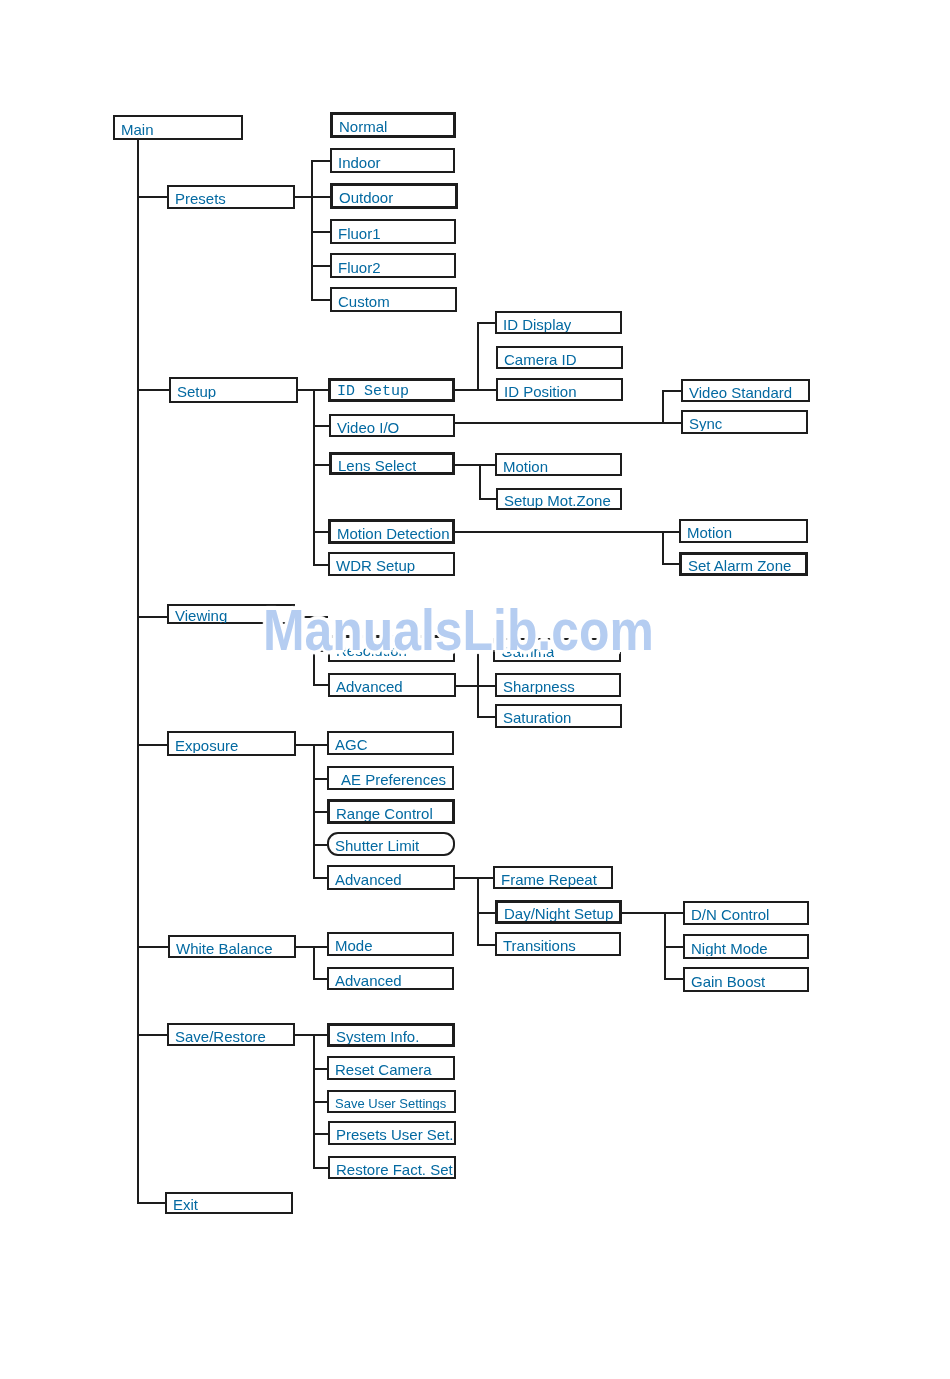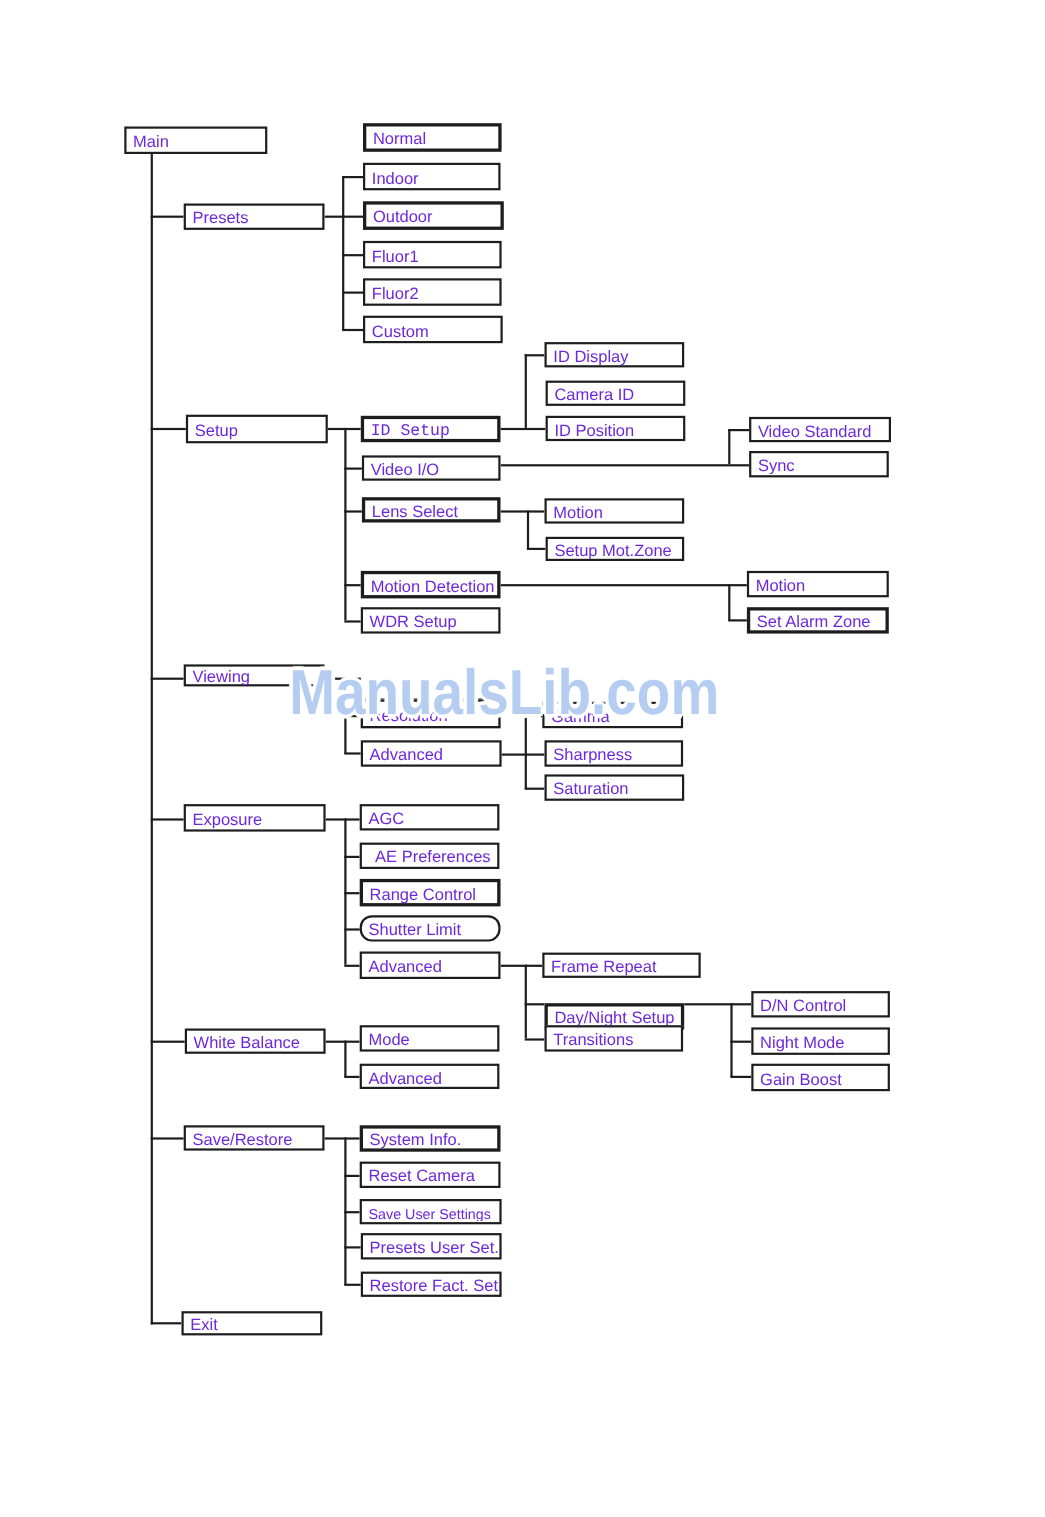--- a/index.html
+++ b/index.html
@@ -18,21 +18,21 @@
     border:2px solid var(--ink,#1d1d1d);
     display:flex;
     align-items:center;
     z-index:2;
   }
   .node span{
     display:block;
     padding:3px 0 0 6px;
     font-size:15px;
     line-height:1;
-    color:#6d28d9;
+    color:#0369a1;
     white-space:nowrap;
     overflow:hidden;
   }
   .line{
     position:absolute;
     background:var(--ink,#1d1d1d);
     z-index:1;
   }
   .watermark{
     position:absolute;
@@ -158,24 +158,24 @@
       </div>
       <div class="node" style="left: 327px; top: 799px; width: 128px; height: 25px; border-width: 3px;">
         <span>Range Control</span>
       </div>
       <div class="node" style="left: 327px; top: 832px; width: 128px; height: 24px; border-radius: 11px;">
         <span>Shutter Limit</span>
       </div>
       <div class="node" style="left: 327px; top: 865px; width: 128px; height: 25px;">
         <span>Advanced</span>
       </div>
-      <div class="node" style="left: 493px; top: 866px; width: 144px; height: 23px;">
+      <div class="node" style="left: 493px; top: 866px; width: 120px; height: 23px;">
         <span>Frame Repeat</span>
       </div>
-      <div class="node" style="left: 495px; top: 900px; width: 127px; height: 24px; border-width: 3px; margin-top: 12px;">
+      <div class="node" style="left: 495px; top: 900px; width: 127px; height: 24px; border-width: 3px;">
         <span>Day/Night Setup</span>
       </div>
       <div class="node" style="left: 495px; top: 932px; width: 126px; height: 24px;">
         <span>Transitions</span>
       </div>
       <div class="node" style="left: 683px; top: 901px; width: 126px; height: 24px;">
         <span>D/N Control</span>
       </div>
       <div class="node" style="left: 683px; top: 934px; width: 126px; height: 25px;">
         <span>Night Mode</span>

